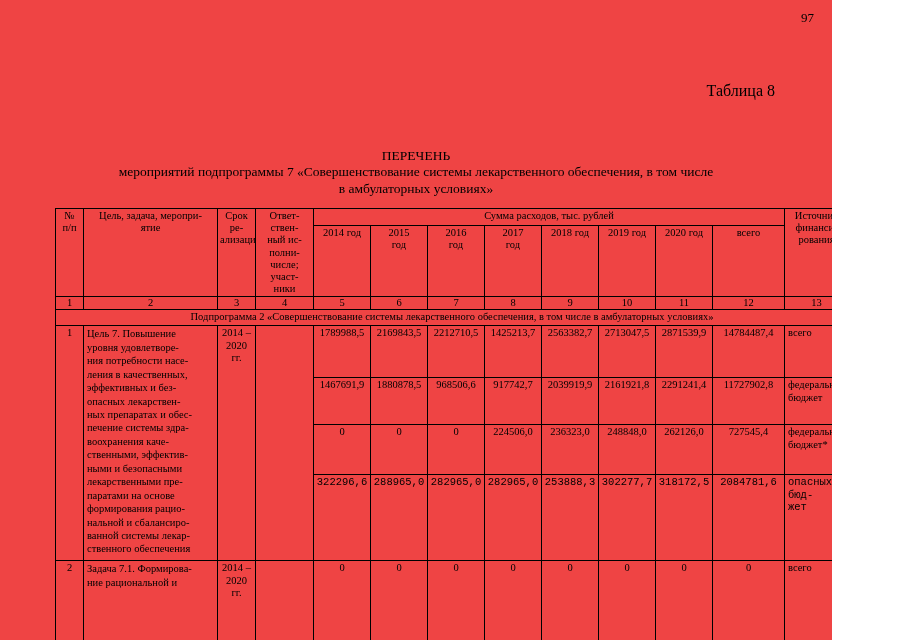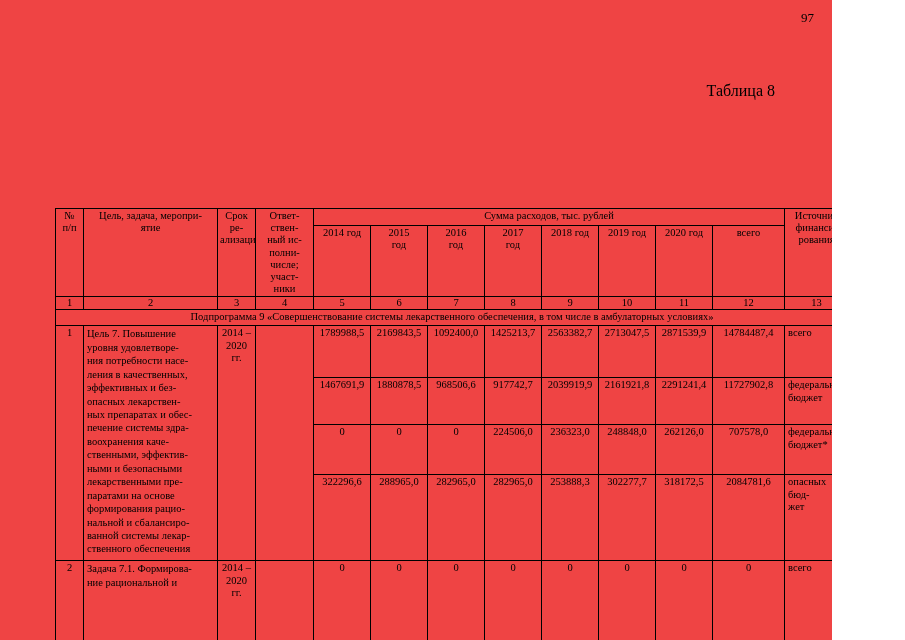--- a/index.html
+++ b/index.html
@@ -61,32 +61,37 @@
     padding-left: 3px;
     padding-right: 4px;
   }
   .main-table td.src {
     text-align: left;
     padding-left: 3px;
   }
   tr.r1a { height: 52px; }
   tr.r1b { height: 47px; }
   tr.r1c { height: 50px; }
-  tr.r1d { height: 86px; }
+  tr.r1d { height: 86px; font-family: Liberation Mono, monospace; }
   tr.r2  { height: 90px; }
 </style>
 </head>
 <body>
 
 <div class="page">
 
   <div class="page-number">97</div>
 
   <div class="table-label">Таблица 8</div>
 
+  <div class="doc-title">
+    <div>ПЕРЕЧЕНЬ</div>
+    <div>мероприятий подпрограммы 7 «Совершенствование системы лекарственного обеспечения, в том числе</div>
+    <div>в амбулаторных условиях»</div>
+  </div>
 
   <table class="main-table">
     <colgroup>
       <col style="width:28px">
         <col style="width:134px">
         <col style="width:38px">
         <col style="width:58px">
       <col style="width:57px">
         <col style="width:57px">
         <col style="width:57px">
@@ -139,21 +144,21 @@
         <td>6</td>
         <td>7</td>
         <td>8</td>
         <td>9</td>
         <td>10</td>
         <td>11</td>
         <td>12</td>
         <td>13</td>
       </tr>
       <tr class="subprogram-row">
-        <td colspan="13">Подпрограмма 9 «Совершенствование системы лекарственного обеспечения, в том числе в амбулаторных условиях»</td>
+        <td colspan="13">Подпрограмма 2 «Совершенствование системы лекарственного обеспечения, в том числе в амбулаторных условиях»</td>
       </tr>
 
       <tr class="r1a">
         <td rowspan="4">1</td>
         <td rowspan="4" class="goal">Цель 7. Повышение
 уровня удовлетворе-
 ния потребности насе-
 ления в качественных,
 эффективных и без-
 опасных лекарствен-
@@ -166,21 +171,21 @@
 паратами на основе
 формирования рацио-
 нальной и сбалансиро-
 ванной системы лекар-
 ственного обеспечения</td>
         <td rowspan="4">2014 –
 2020 гг.</td>
         <td rowspan="4"></td>
         <td>1789988,5</td>
         <td>2169843,5</td>
-        <td>1092400,0</td>
+        <td>2212710,5</td>
         <td>1425213,7</td>
         <td>2563382,7</td>
         <td>2713047,5</td>
         <td>2871539,9</td>
         <td>14784487,4</td>
         <td class="src">всего</td>
       </tr>
       <tr class="r1b">
         <td>1467691,9</td>
         <td>1880878,5</td>
@@ -194,21 +199,21 @@
 бюджет</td>
       </tr>
       <tr class="r1c">
         <td>0</td>
         <td>0</td>
         <td>0</td>
         <td>224506,0</td>
         <td>236323,0</td>
         <td>248848,0</td>
         <td>262126,0</td>
-        <td>707578,0</td>
+        <td>727545,4</td>
         <td class="src">федеральный
 бюджет*</td>
       </tr>
       <tr class="r1d">
         <td>322296,6</td>
         <td>288965,0</td>
         <td>282965,0</td>
         <td>282965,0</td>
         <td>253888,3</td>
         <td>302277,7</td>

